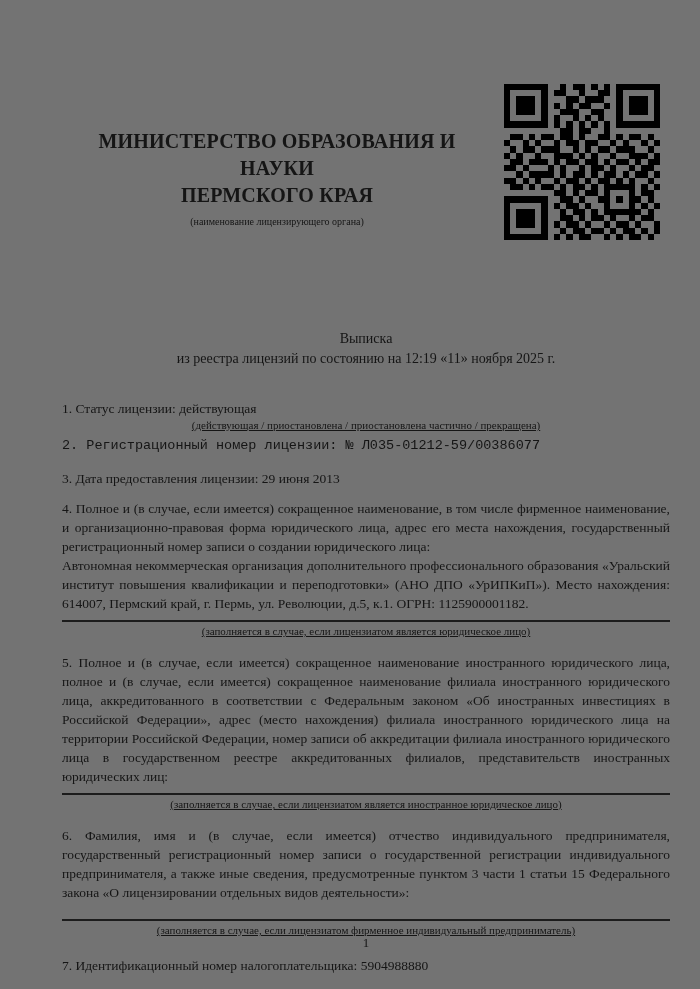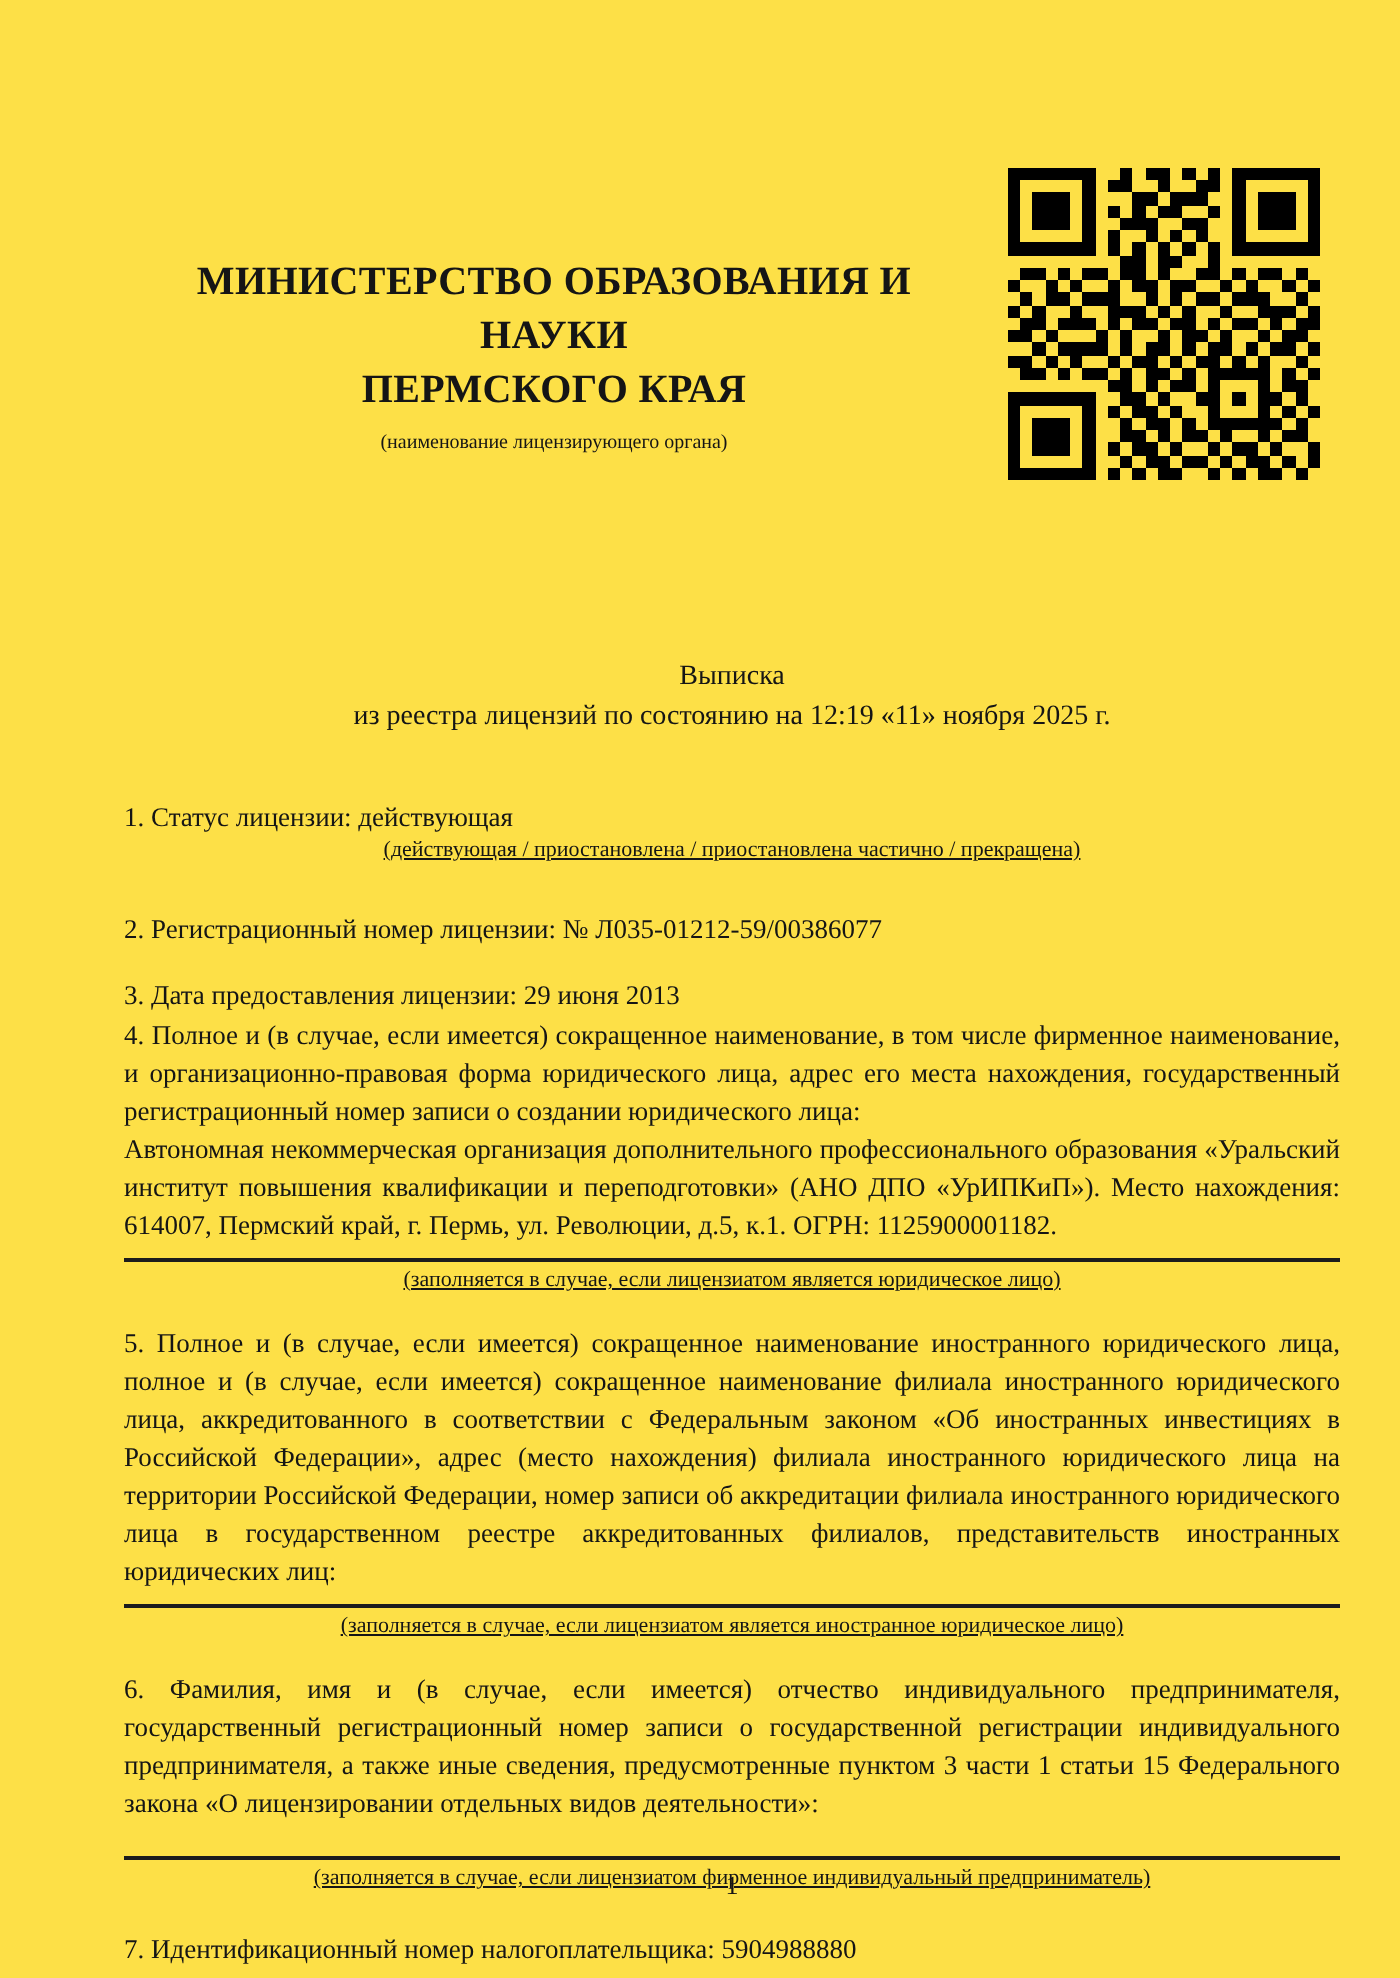--- a/index.html
+++ b/index.html
@@ -1,21 +1,21 @@
 <!DOCTYPE html>
 <html lang="ru"><head>
 <meta charset="utf-8">
 <style>
   * { margin: 0; padding: 0; box-sizing: border-box; }
   html, body { background: #ffffff; }
   .page {
     position: relative;
     width: 700px;
     height: 989px;
-    background: #fde047;
+    background: #737373;
     color: #151515;
     font-family: "Liberation Serif", "DejaVu Serif", serif;
     overflow: hidden;
   }
   .content {
     padding-left: 62px;
     padding-right: 30px;
   }
   
   .qr {
@@ -63,23 +63,23 @@
   .caption {
     font-size: 11px;
     line-height: 14px;
     text-align: center;
     text-decoration: underline;
   }
   .rule {
     border-top: 2px solid #1c1c1c;
     height: 0;
   }
-  #item2 { margin-top: 23px; }
+  #item2 { margin-top: 4px; font-family: Liberation Mono, monospace; }
   #item3 { margin-top: 14px; }
-  #item4 { margin-top: 1px; }
+  #item4 { margin-top: 11px; }
   #item5 { margin-top: 15px; }
   #item6 { margin-top: 15px; }
   #item7 { margin-top: 19px; }
   .rule-tight { margin-top: 7px; }
   .rule-gap { margin-top: 17px; }
   .cap-after-rule { margin-top: 2px; }
   
   .page-number {
     position: absolute;
     left: 62px;

